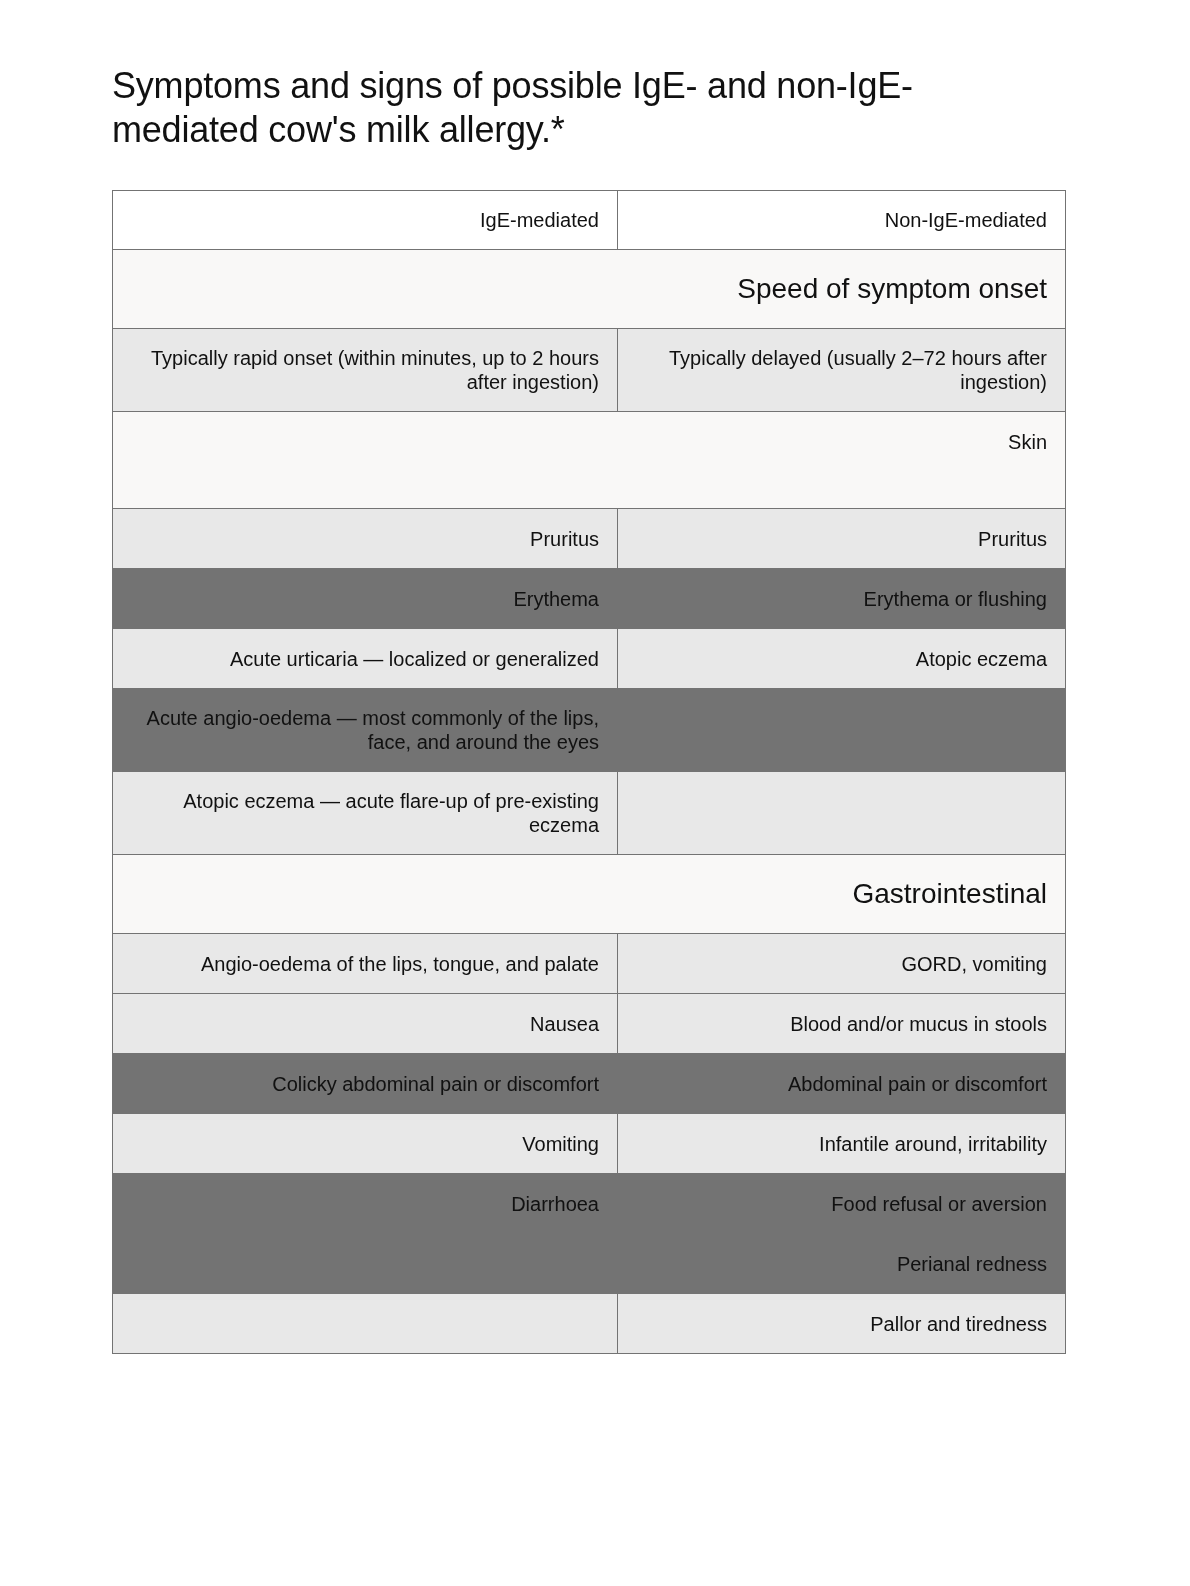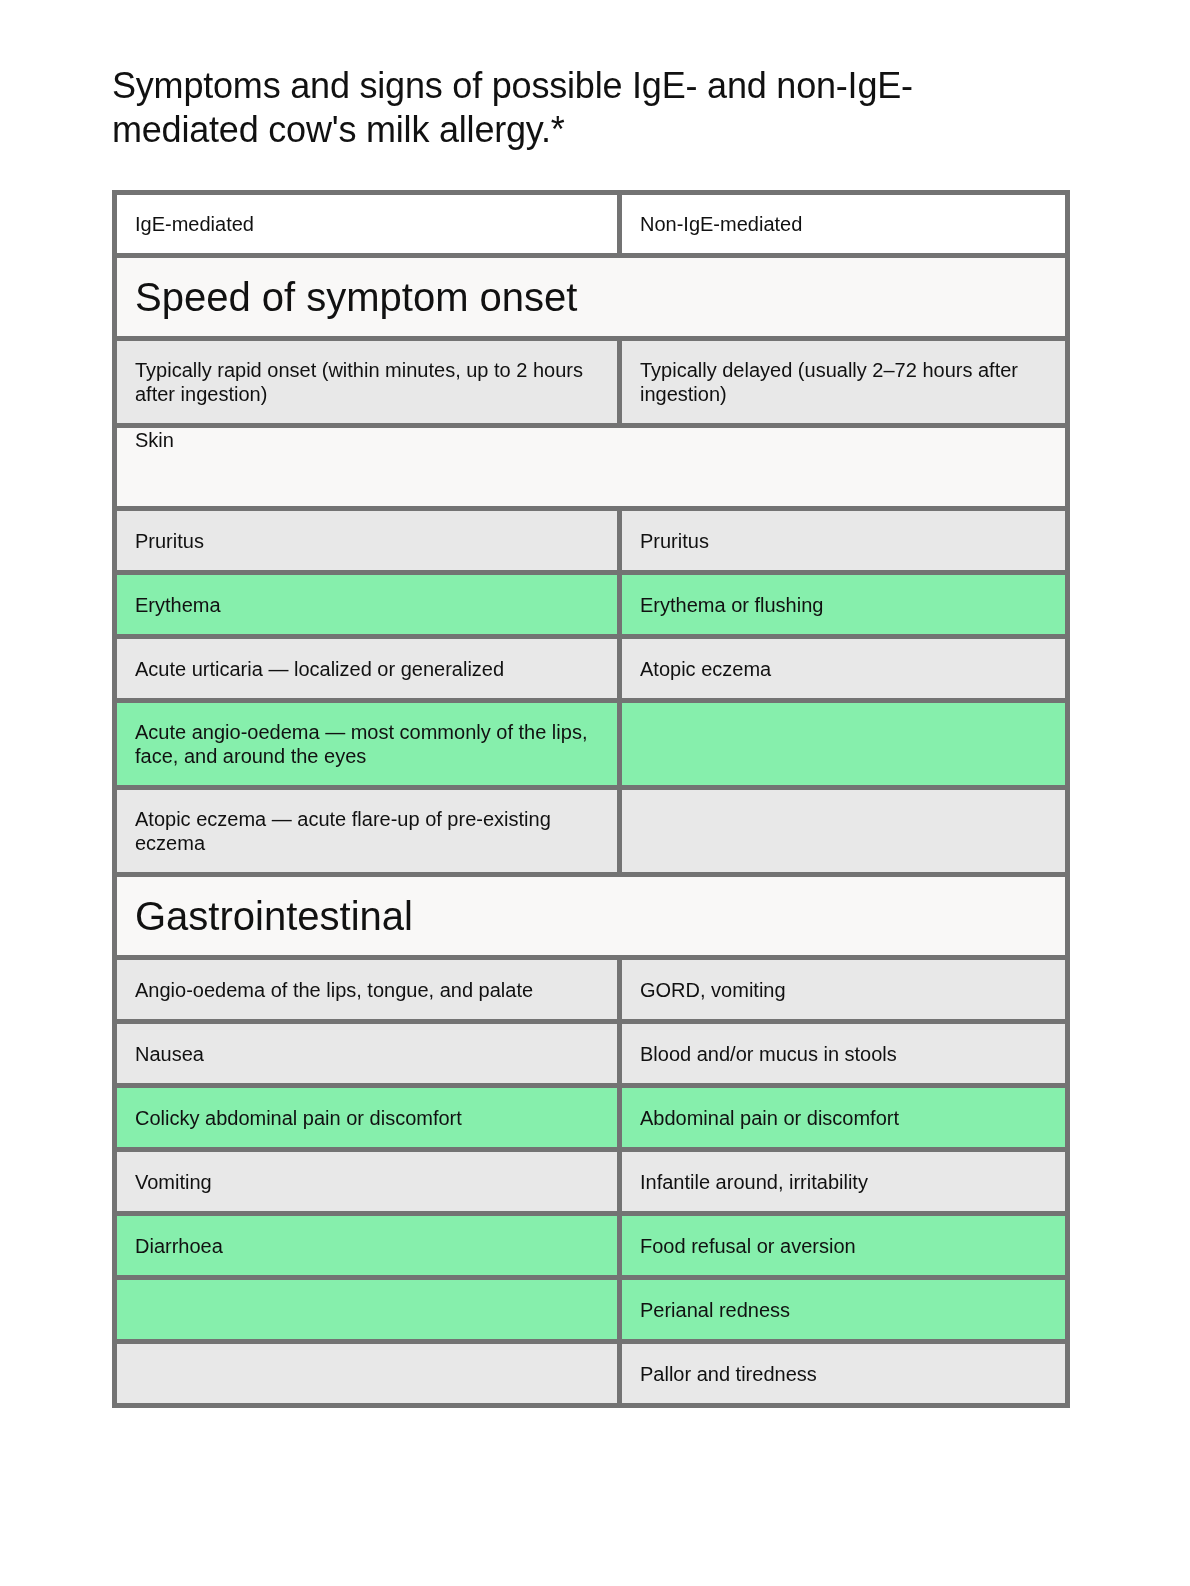--- a/index.html
+++ b/index.html
@@ -1,28 +1,28 @@
 <!DOCTYPE html>
 <html><head>
 <meta charset="utf-8">
 <style>
   html, body { margin: 0; padding: 0; background: #ffffff; }
   body { width: 1190px; height: 1586px; position: relative; font-family: "Liberation Sans", sans-serif; color: #111111; }
   .title { position: absolute; left: 112px; top: 64px; width: 880px; font-size: 36px; line-height: 44px; font-weight: normal; margin: 0; letter-spacing: -0.2px; }
   table.cma { position: absolute; left: 112px; top: 190px; width: 953px; border-collapse: collapse; table-layout: fixed; }
-  table.cma td { border: 5px solid #737373; padding: 0 18px; vertical-align: middle; font-size: 20px; line-height: 24px; }
+  table.cma td { border: 1px solid #737373; padding: 0 18px; vertical-align: middle; font-size: 20px; line-height: 24px; text-align: right; }
   col.c1 { width: 505px; }
   col.c2 { width: 448px; }
   tr.hdr td { height: 58px; background: #ffffff; }
-  tr.section td { height: 78px; background: #f9f8f7; font-size: 40px; line-height: 40px; }
-  tr.sub td { height: 78px; background: #f9f8f7; vertical-align: top; }
+  tr.section td { height: 78px; background: #f9f8f7; font-size: 28px; line-height: 40px; }
+  tr.sub td { height: 78px; background: #f9f8f7; vertical-align: top; padding-top: 18px; }
   tr.row1 td { height: 59px; }
   tr.row2 td { height: 82px; }
   tr.shade td { background: #e8e8e8; }
-  tr.light td { background: #86efac; }
+  tr.light td { background: #737373; }
 </style>
 </head>
 <body>
 
 <h1 class="title">Symptoms and signs of possible IgE- and non-IgE-mediated cow's milk allergy.*</h1>
 
 <table class="cma">
   <colgroup>
       <col class="c1">
       <col class="c2">

